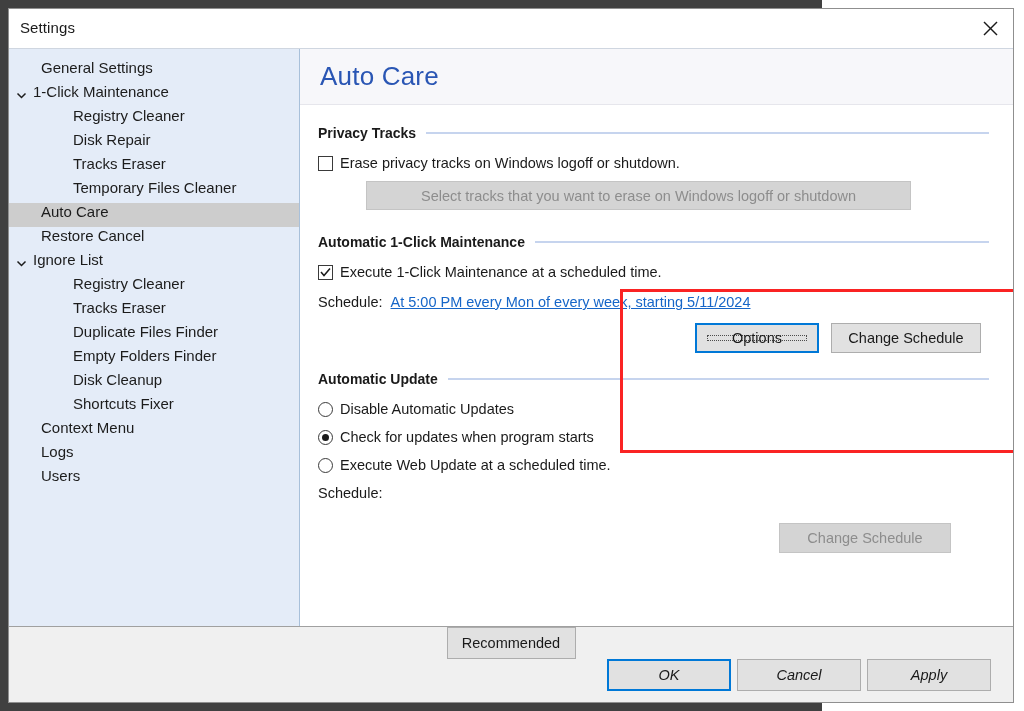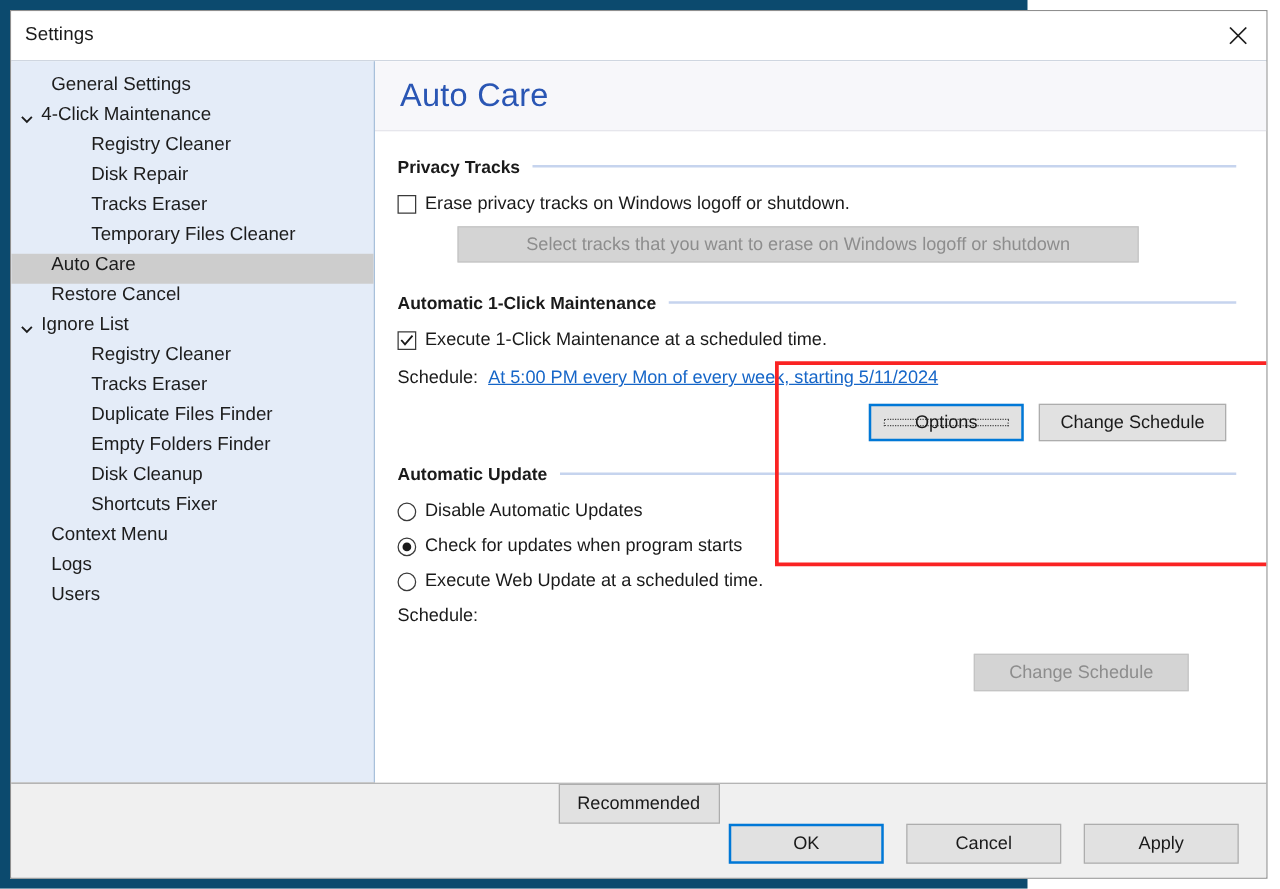--- a/index.html
+++ b/index.html
@@ -9,21 +9,21 @@
     width: 1024px;
     height: 711px;
     overflow: hidden;
     font-family: "Liberation Sans", sans-serif;
   }
 
   #app {
     position: relative;
     width: 822px;
     height: 711px;
-    background: #0c4a6e;
+    background: #404040;
   }
 
   
   .window {
     position: absolute;
     left: 8px;
     top: 8px;
     width: 1006px;
     height: 695px;
     background: #ffffff;
@@ -296,21 +296,22 @@
     border-top: 1px solid #a0a0a0;
     display: flex;
     align-items: center;
     padding: 0 22px;
     box-sizing: border-box;
     flex-direction: column;
   }
   .footer-right {
     margin-left: auto;
     display: flex;
-    gap: 18px;
+    gap: 6px;
+    font-style: italic;
   }
   .footer .btn { height: 32px; }
 </style>
 </head>
 <body>
 
 <div id="app">
   <div class="window">
 
     <div class="titlebar">
@@ -328,21 +329,21 @@
       <div class="sidebar" id="sidebar">
           <div class="tree-item lvl0">
             <span class="tree-label">General Settings</span>
           </div>
           <div class="tree-item lvl0 lvl0-arrow">
             <span class="tree-arrow">
               <svg width="11" height="11" viewBox="0 0 11 11">
                 <polyline points="1.5,3.5 5.5,7.5 9.5,3.5" fill="none" stroke="#1c1c1c" stroke-width="1.5"></polyline>
               </svg>
             </span>
-            <span class="tree-label">4-Click Maintenance</span>
+            <span class="tree-label">1-Click Maintenance</span>
           </div>
           <div class="tree-item lvl1">
             <span class="tree-label">Registry Cleaner</span>
           </div>
           <div class="tree-item lvl1">
             <span class="tree-label">Disk Repair</span>
           </div>
           <div class="tree-item lvl1">
             <span class="tree-label">Tracks Eraser</span>
           </div>

